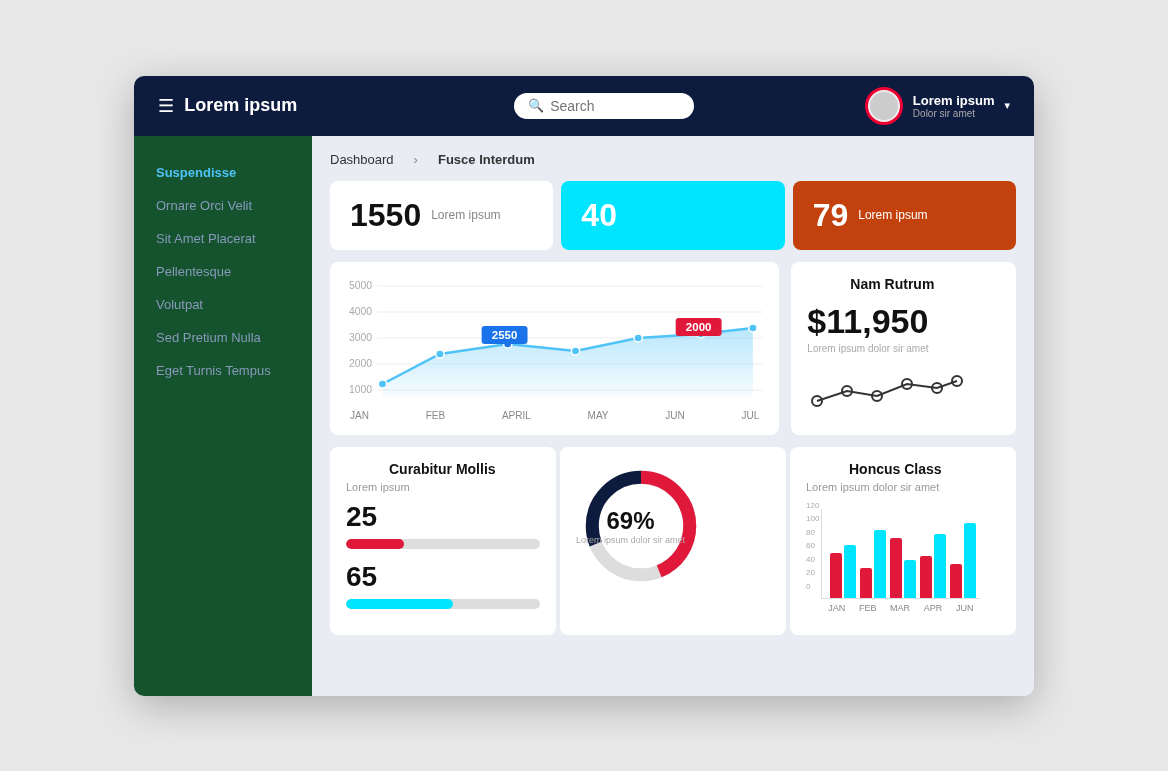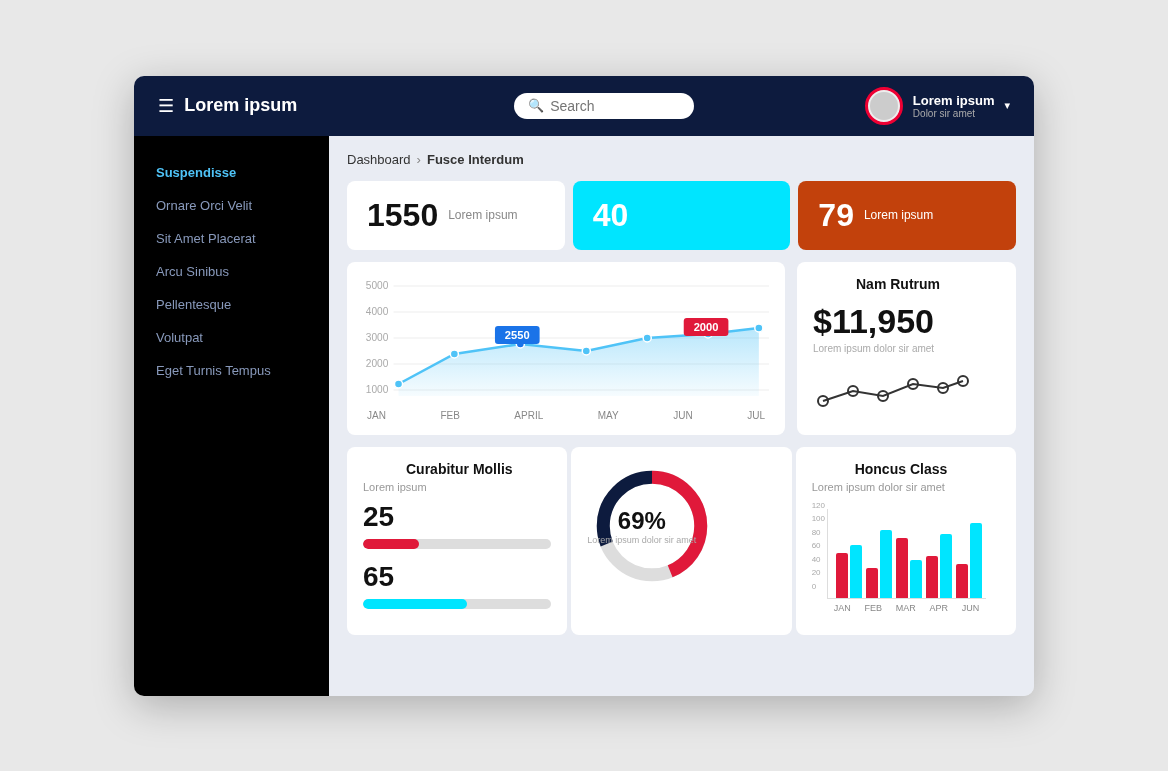--- a/index.html
+++ b/index.html
@@ -114,22 +114,22 @@
       font-size: 11px;
     }
     
     .body-area {
       display: flex;
       flex: 1;
       overflow: hidden;
     }
     
     .sidebar {
-      background: #000000;
-      width: 195px;
+      background: #14532d;
+      width: 178px;
       flex-shrink: 0;
       padding: 20px 0;
     }
     .sidebar-item {
       padding: 9px 22px;
       color: #8899bb;
       font-size: 13px;
       cursor: pointer;
     }
     .sidebar-item.active {
@@ -142,21 +142,21 @@
       background: #e9ecf3;
       padding: 16px 18px;
       overflow-y: auto;
     }
     .breadcrumb {
       font-size: 13px;
       color: #333;
       margin-bottom: 14px;
       display: flex;
       align-items: center;
-      gap: 6px;
+      gap: 20px;
     }
     .breadcrumb-sep {
       color: #888;
     }
     .breadcrumb-current {
       font-weight: 600;
     }
     
     .stats-row {
       display: grid;
@@ -360,23 +360,23 @@
       <span class="dropdown-arrow">▾</span>
     </div>
   </div>
 
   <div class="body-area">
 
     <div class="sidebar">
       <div class="sidebar-item active">Suspendisse</div>
       <div class="sidebar-item">Ornare Orci Velit</div>
       <div class="sidebar-item">Sit Amet Placerat</div>
-      <div class="sidebar-item">Arcu Sinibus</div>
       <div class="sidebar-item">Pellentesque</div>
       <div class="sidebar-item">Volutpat</div>
+      <div class="sidebar-item">Sed Pretium Nulla</div>
       <div class="sidebar-item">Eget Turnis Tempus</div>
     </div>
 
     <div class="main">
 
       <div class="breadcrumb">
         <span>Dashboard</span>
         <span class="breadcrumb-sep">›</span>
         <span class="breadcrumb-current">Fusce Interdum</span>
       </div>

